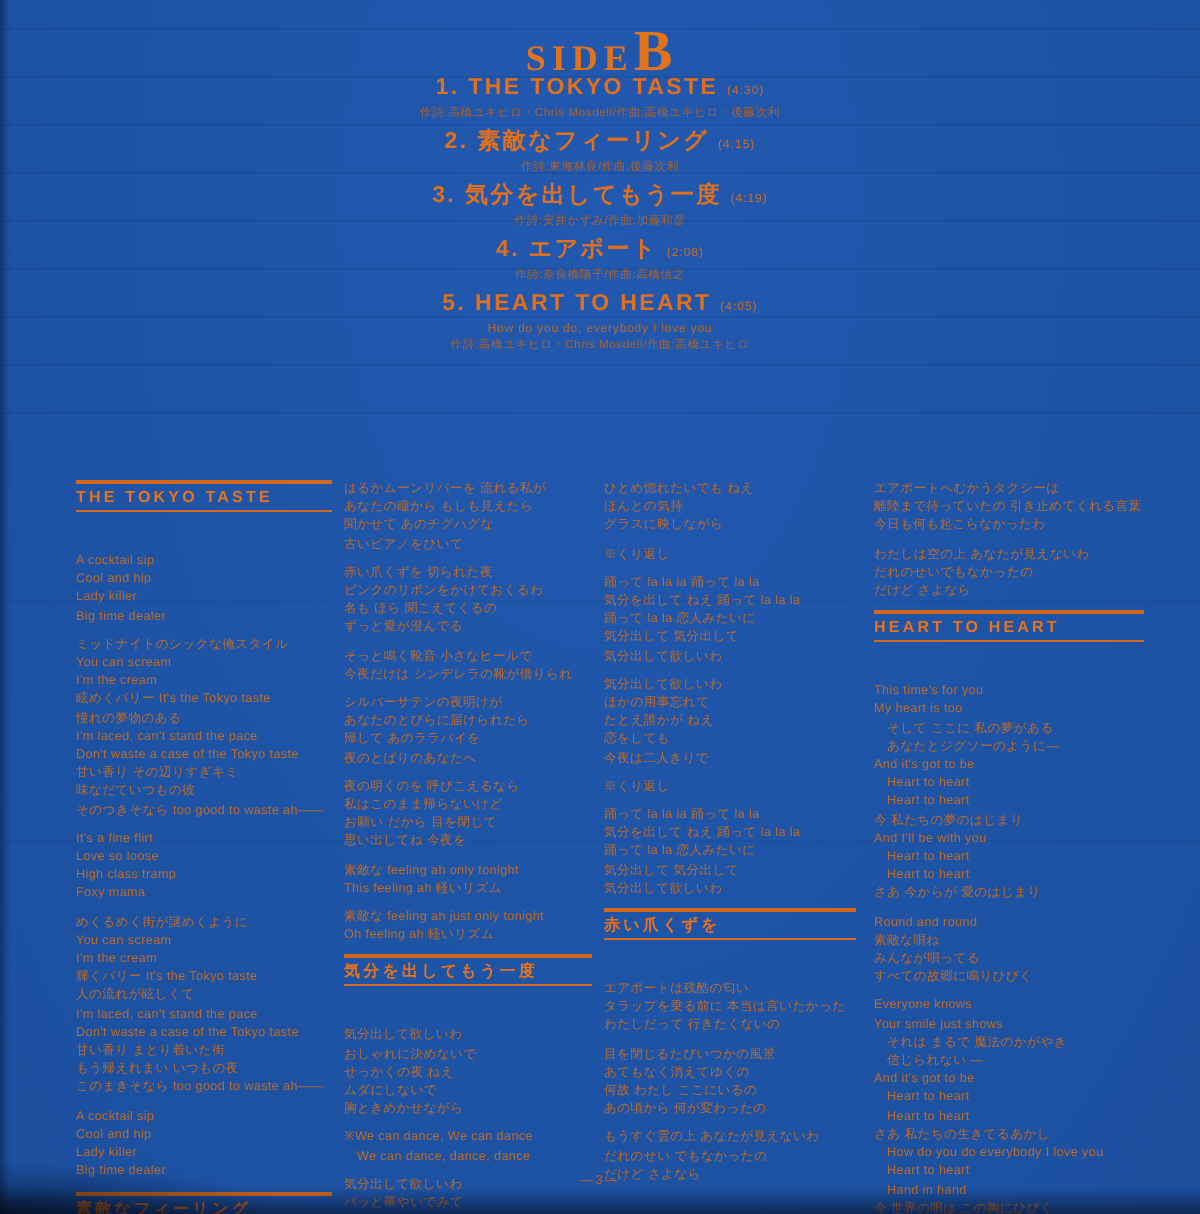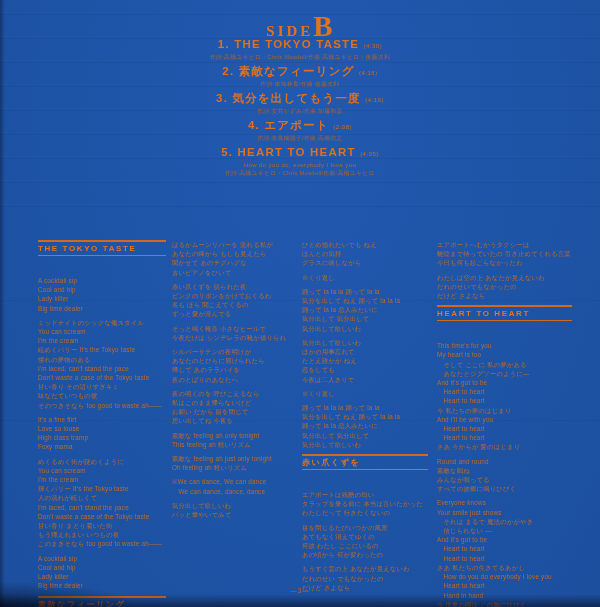--- a/index.html
+++ b/index.html
@@ -13,21 +13,21 @@
   .crease{position:absolute;left:0;right:0;height:1px;background:rgba(8,34,80,.8);opacity:.14;pointer-events:none;}
   .left-shade{position:absolute;left:0;top:0;bottom:0;width:5px;
     background:linear-gradient(to right, rgba(4,8,26,.38), rgba(4,8,26,0));pointer-events:none;}
   .bottom-shade{position:absolute;left:0;right:0;bottom:0;height:13px;
     background:linear-gradient(to bottom, rgba(4,8,26,0), rgba(3,6,22,.55));pointer-events:none;}
   .corner-shade{position:absolute;left:0;bottom:0;width:140px;height:26px;
     background:radial-gradient(ellipse at 0% 100%, rgba(2,4,16,.6), rgba(2,4,16,0) 70%);pointer-events:none;}
 
   
   .side-header{position:absolute;top:10px;left:0;width:100%;text-align:center;color:#e2731d;}
-  .side-word{font-family:"Liberation Serif", serif;font-size:15px;font-weight:bold;letter-spacing:3px;vertical-align:baseline;}
+  .side-word{font-family:"Liberation Serif", serif;font-size:18px;font-weight:bold;letter-spacing:3px;vertical-align:baseline;}
   .side-letter{font-family:"Liberation Serif", serif;font-size:29px;font-weight:bold;letter-spacing:1px;}
   .track-list{position:absolute;top:38px;left:0;width:100%;text-align:center;}
   .track{margin-bottom:4px;}
   .track-title{color:#e0701c;font-size:11.5px;font-weight:bold;letter-spacing:1.2px;line-height:13px;}
   .dur{font-size:6px;font-weight:normal;letter-spacing:.5px;color:#c96c26;}
   .subtitle{color:#b5682c;font-size:6px;line-height:8px;letter-spacing:.4px;}
   .credit{color:#a8632f;font-size:5.8px;line-height:8px;letter-spacing:.3px;}
 
   
   .col{position:absolute;top:240px;color:#bd6b29;font-size:6.3px;line-height:9.2px;letter-spacing:.2px;}
@@ -169,20 +169,28 @@
     </div>
     <div class="block">
       <div class="line">素敵な feeling ah only tonight</div>
       <div class="line">This feeling ah 軽いリズム</div>
     </div>
     <div class="block">
       <div class="line">素敵な feeling ah just only tonight</div>
       <div class="line">Oh feeling ah 軽いリズム</div>
     </div>
     <div class="block">
+      <div class="col-header">気分を出してもう一度</div>
+      <div class="line">気分出して欲しいわ</div>
+      <div class="line">おしゃれに決めないで</div>
+      <div class="line">せっかくの夜 ねえ</div>
+      <div class="line">ムダにしないで</div>
+      <div class="line">胸ときめかせながら</div>
+    </div>
+    <div class="block">
       <div class="line">※We can dance, We can dance</div>
       <div class="line">　We can dance, dance, dance</div>
     </div>
     <div class="block">
       <div class="line">気分出して欲しいわ</div>
       <div class="line">パッと華やいでみて</div>
     </div>
   </div>
 <div class="col" id="col3">
     <div class="block">

